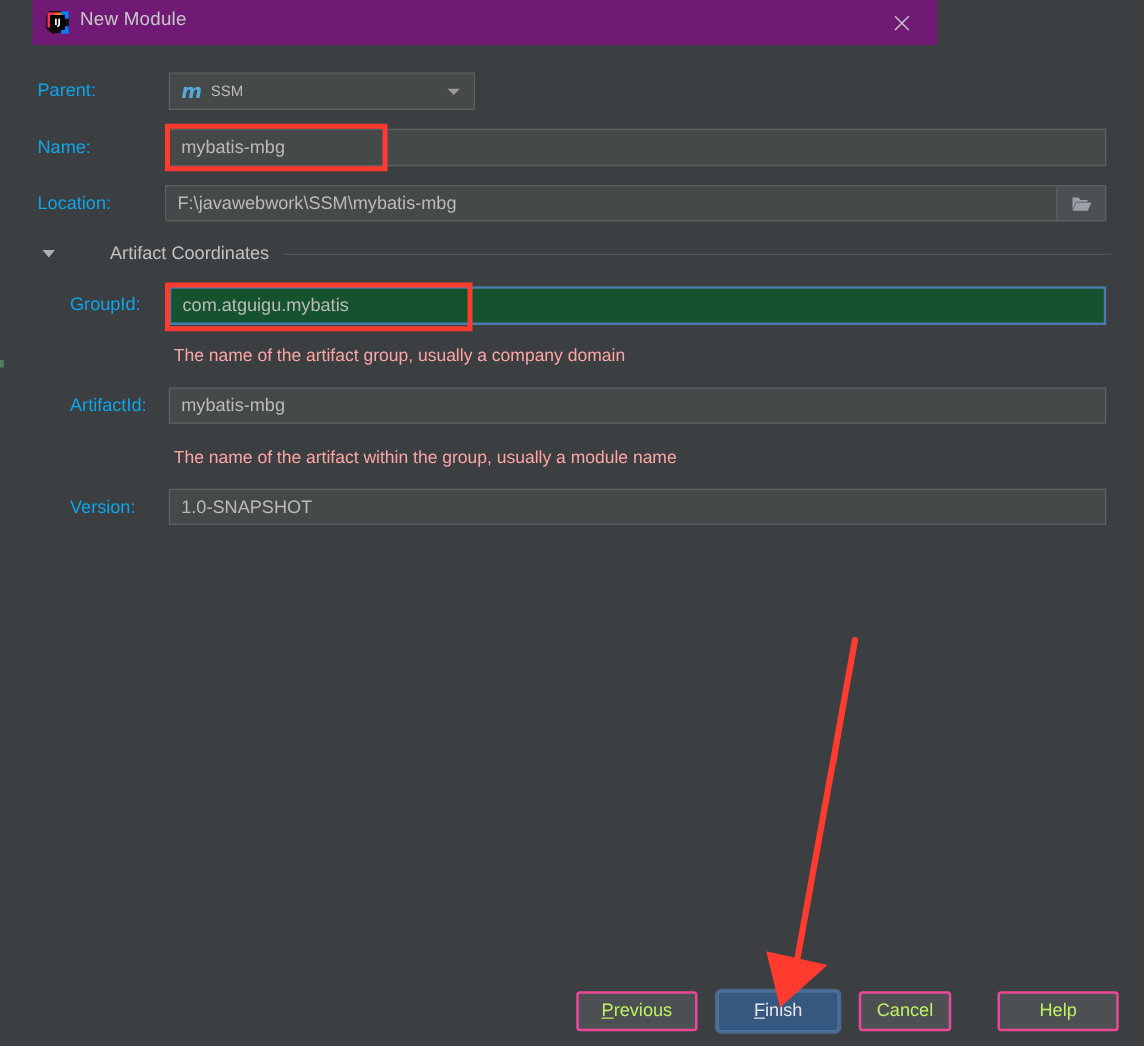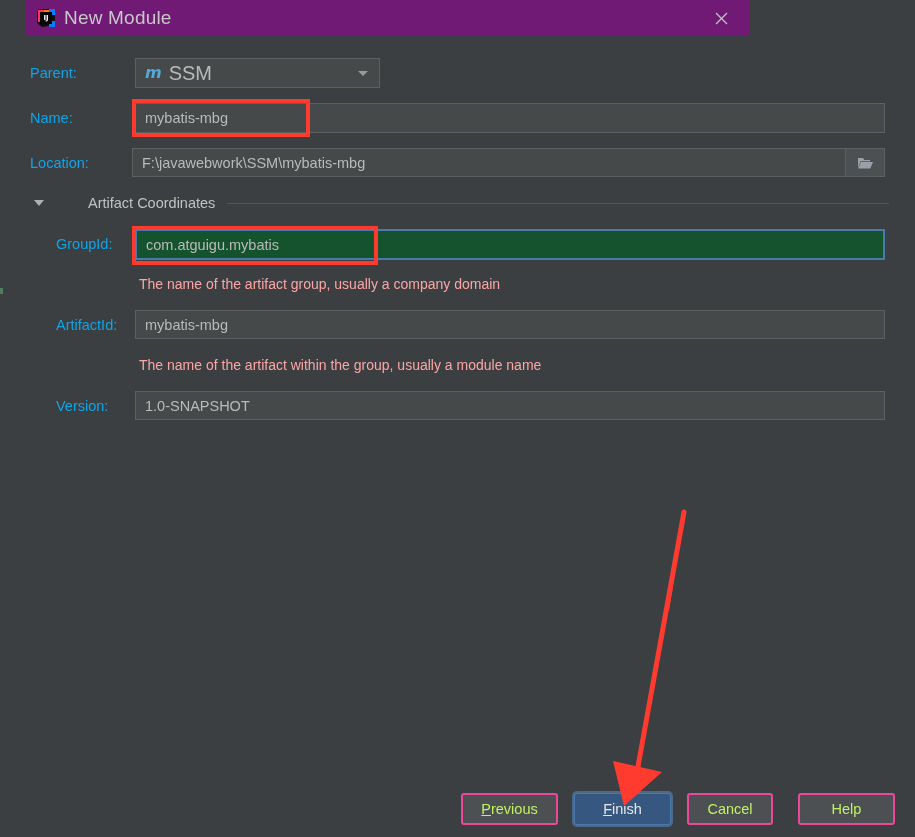--- a/index.html
+++ b/index.html
@@ -26,21 +26,21 @@
     margin-left: 26px;
   }
   .title-icon {
     position: absolute;
     left: 10px; top: 8px;
     width: 20px; height: 20px;
   }
   .title-text {
     position: absolute;
     left: 38px; top: 7px;
-    font-size: 19px;
+    font-size: 15px;
     color: #c8c8c8;
     letter-spacing: 0.2px;
   }
   .close-btn {
     position: absolute;
     right: 10px; top: 4px;
     width: 38px; height: 28px;
     display: flex;
     align-items: center;
     justify-content: center;
@@ -95,21 +95,21 @@
     margin-left: 9px;
     font-size: 16px;
     font-weight: bold;
     font-style: italic;
     color: #56a8d6;
     font-family: "DejaVu Sans", sans-serif;
     line-height: 1;
   }
   .combo .combo-text {
     margin-left: 7px;
-    font-size: 20px;
+    font-size: 12px;
     color: #bababa;
   }
   .combo .arrow {
     position: absolute;
     right: 11px; top: 12px;
     width: 0; height: 0;
     border-left: 5px solid transparent;
     border-right: 5px solid transparent;
     border-top: 5px solid #9b9b9b;
   }
@@ -284,21 +284,21 @@
 <div class="field" style="left:135px; top:391px; width:750px; height:29px;">1.0-SNAPSHOT</div>
 
 <div class="btn" style="left:461px; top:793px; width:97px;">
   <span><span class="mn">P</span><span></span>revious</span>
 </div>
 
 <div class="btn default" style="left:574px; top:793px; width:97px;text-align:center;">
   <span><span class="mn">F</span>inish</span>
 </div>
 
-<div class="btn" style="left:687px; top:793px; width:86px;">Cancel</div>
+<div class="btn" style="left:687px; top:793px; width:74px;">Cancel</div>
 
 <div class="btn" style="left:798px; top:793px; width:97px;">Help</div>
 
 <svg class="arrow-svg">
   <path d="M684,512 L637,772" stroke="#ff3b30" stroke-width="5" fill="none" stroke-linecap="round"></path>
   <path d="M684,512 L668,610" stroke="#ff3b30" stroke-width="2.2" fill="none" stroke-linecap="round"></path>
   <path d="M624,806 L613,761 L662,772 Z" fill="#ff3b30"></path>
 </svg>
 
 </body></html>

